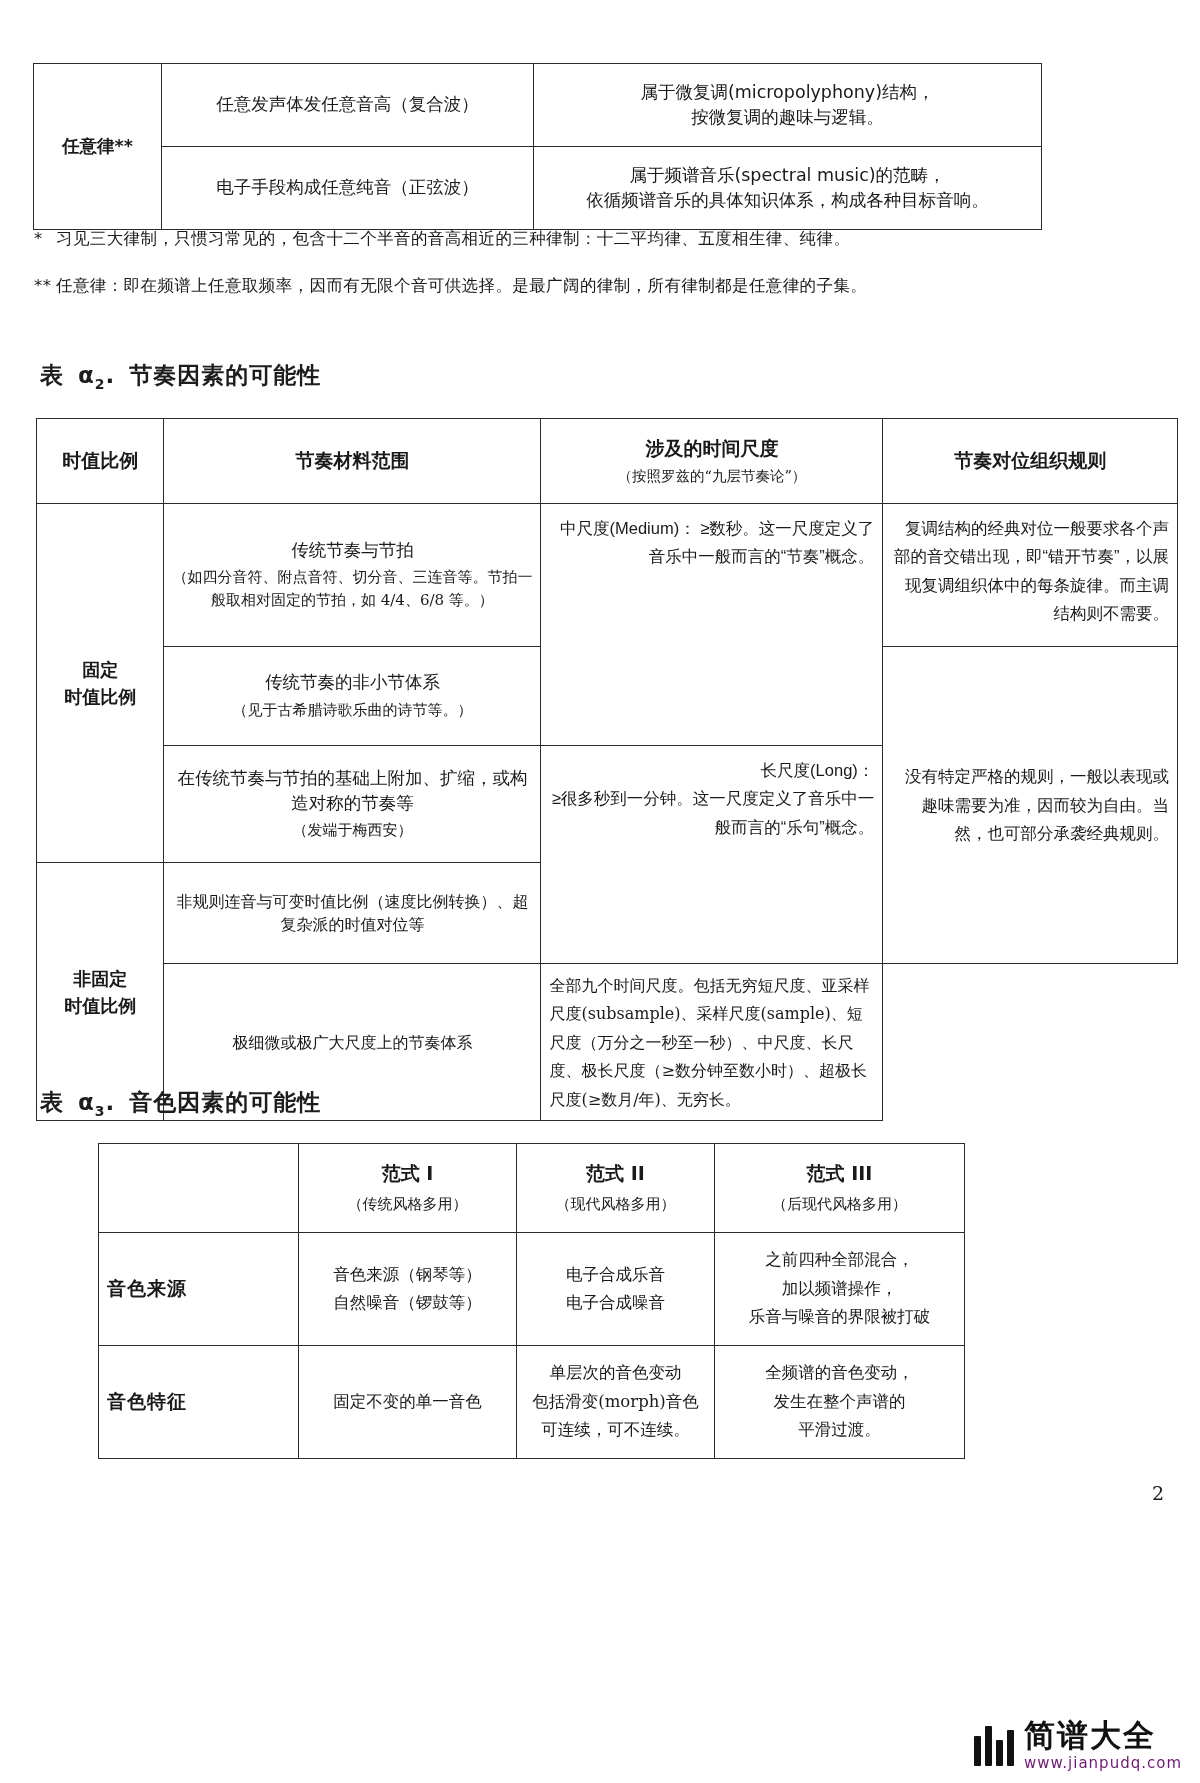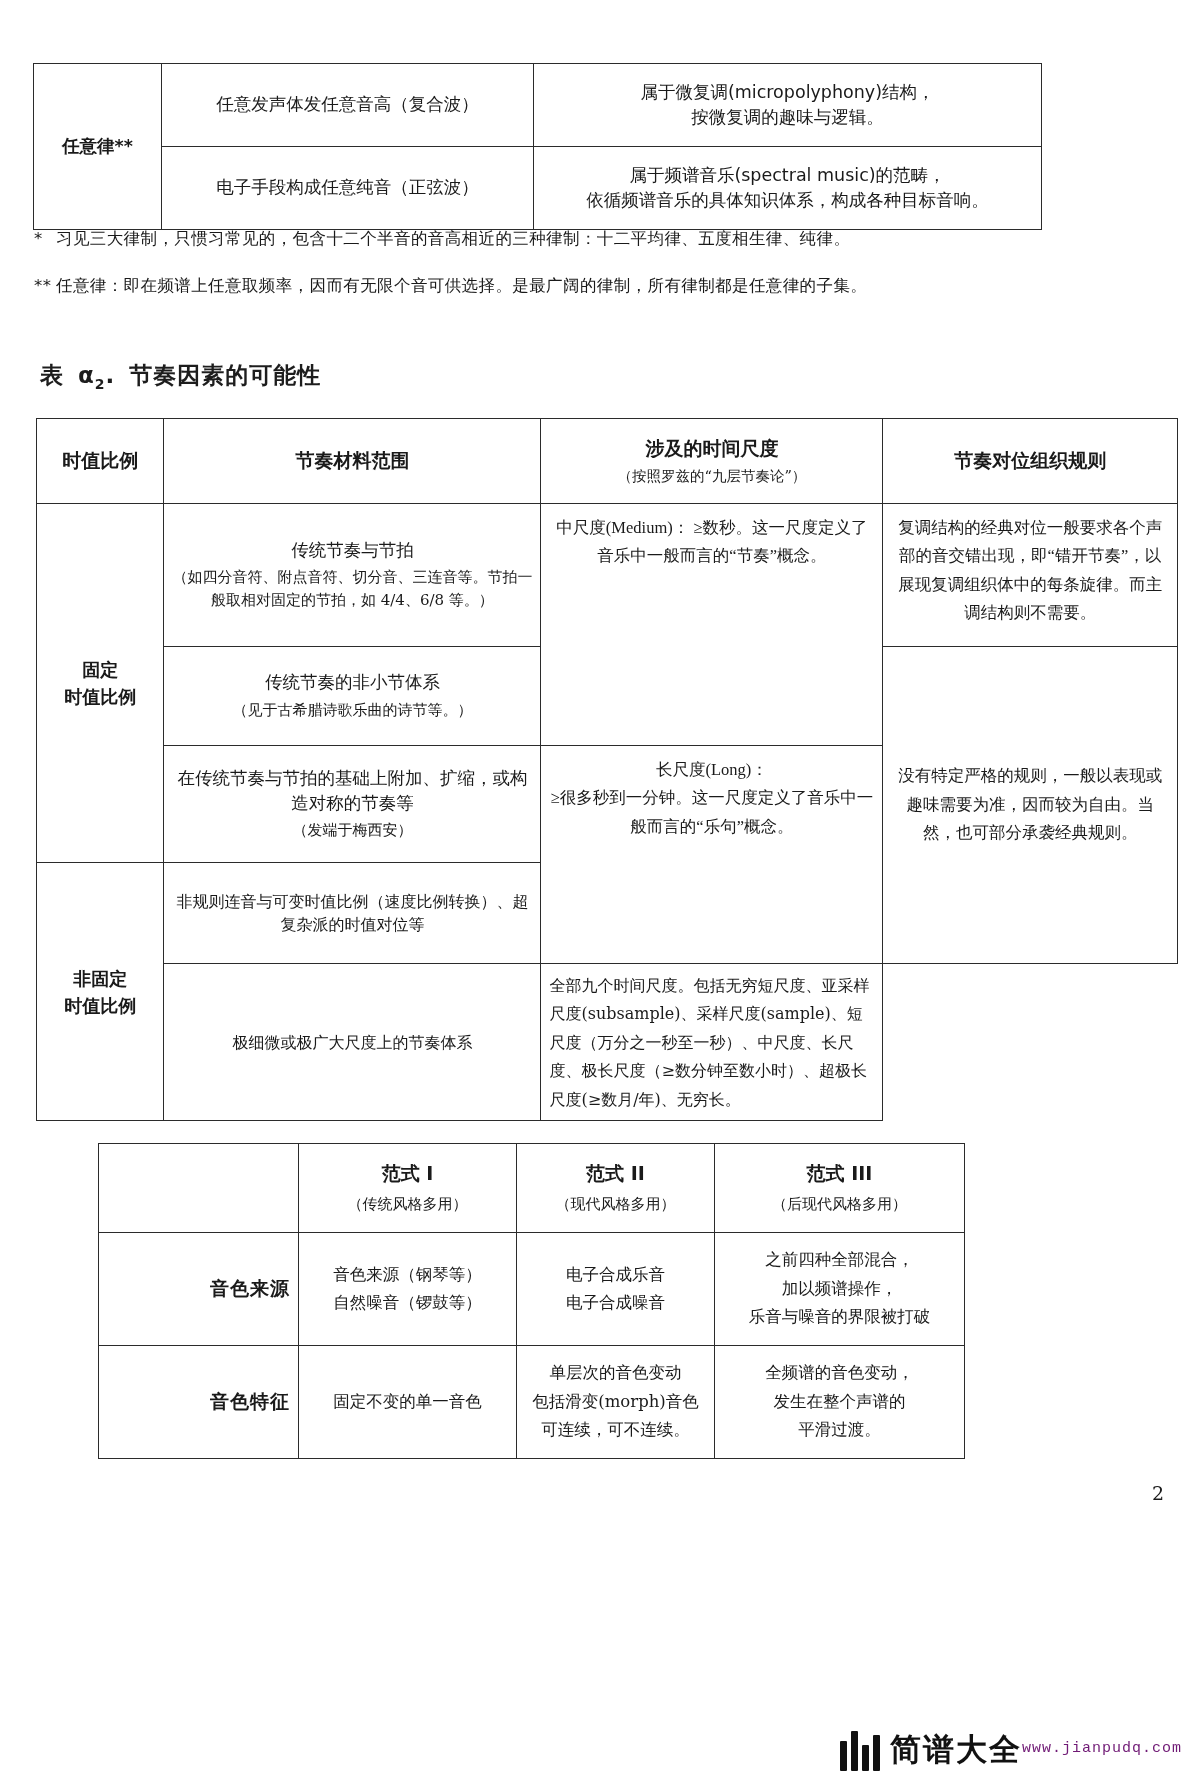--- a/index.html
+++ b/index.html
@@ -130,24 +130,24 @@
     display: block;
     font-size: 17.5px;
     margin-bottom: 3px;
   }
   #table-two .matcell .note {
     display: block;
     font-size: 15px;
     line-height: 1.55;
   }
   #table-two .bodytext {
-    font-family: Liberation Serif, serif;
+    font-family: Liberation Sans, sans-serif;
     font-size: 16.5px;
     line-height: 1.72;
-    text-align: center;
+    text-align: right;
     vertical-align: top;
     padding-top: 10px;
   }
   #table-two .bodytext.mid { vertical-align: middle; padding-top: 6px; }
   #table-two .denselist {
     font-family: "DejaVu Serif", "Liberation Serif", serif;
     font-size: 16px;
     line-height: 1.78;
     text-align: left;
     vertical-align: top;
@@ -173,21 +173,21 @@
     font-weight: bold;
   }
   #table-three .hdr .sub2 {
     display: block;
     font-size: 15px;
     font-weight: normal;
     font-family: "DejaVu Serif", "Liberation Serif", serif;
     margin-top: 6px;
   }
   #table-three .rowlabel {
-    text-align: right;
+    text-align: left;
     font-weight: bold;
     font-size: 19px;
     letter-spacing: 1px;
   }
   #table-three .cell {
     text-align: center;
     font-family: "DejaVu Serif", "Liberation Serif", serif;
     font-size: 16.5px;
     line-height: 1.72;
     height: 100px;
@@ -223,22 +223,22 @@
     width: 7px;
     background: #111;
     border-radius: 1px;
   }
   #watermark .bars i:nth-child(1) { height: 30px; }
   #watermark .bars i:nth-child(2) { height: 40px; }
   #watermark .bars i:nth-child(3) { height: 26px; }
   #watermark .bars i:nth-child(4) { height: 36px; }
   #watermark .wm-text {
     display: flex;
+    flex-direction: column;
     line-height: 1;
-    font-family: Liberation Mono, monospace;
   }
   #watermark .wm-title {
     font-size: 31px;
     font-weight: bold;
     color: #111;
     letter-spacing: 2px;
   }
   #watermark .wm-url {
     font-size: 15px;
     color: #701a75;
@@ -346,20 +346,23 @@
         <td class="matcell" style="height:84px;padding:8px 10px">非规则连音与可变时值比例（速度比例转换）、超复杂派的时值对位等</td>
       </tr>
 
       <tr>
         <td class="matcell" style="height:74px">极细微或极广大尺度上的节奏体系</td>
         <td class="denselist">全部九个时间尺度。包括无穷短尺度、亚采样尺度(subsample)、采样尺度(sample)、短尺度（万分之一秒至一秒）、中尺度、长尺度、极长尺度（≥数分钟至数小时）、超极长尺度(≥数月/年)、无穷长。</td>
       </tr>
     </tbody>
   </table>
 
+  <div class="caption" id="caption-alpha3">
+    <span>表</span><span class="gap"></span><i class="glyph">α</i><span class="sub">3</span><span>.</span><span class="gap"></span><span>音色因素的可能性</span>
+  </div>
 
   <table id="table-three">
     <colgroup>
       <col class="m1">
         <col class="m2">
         <col class="m3">
         <col class="m4">
     </colgroup>
     <tbody>
       <tr>

